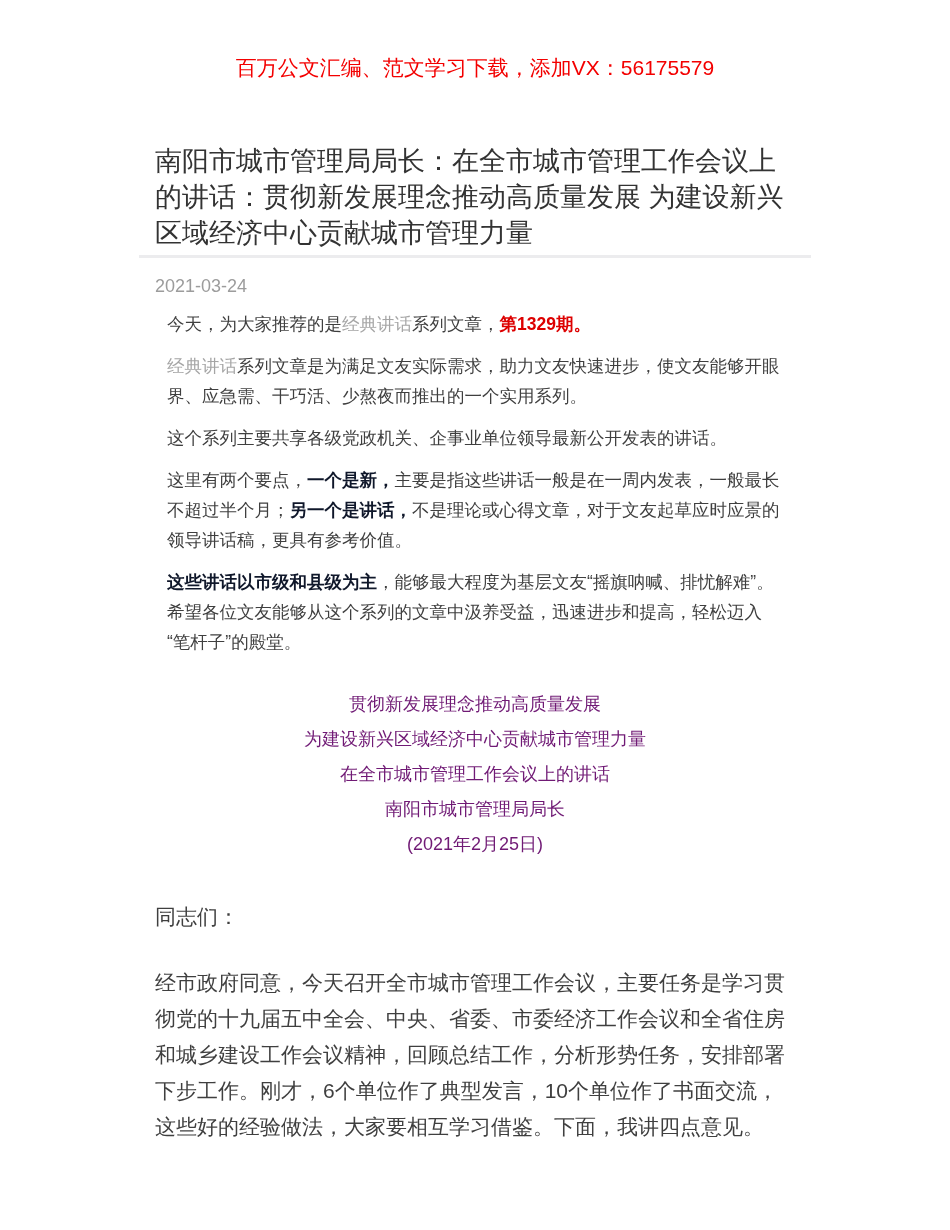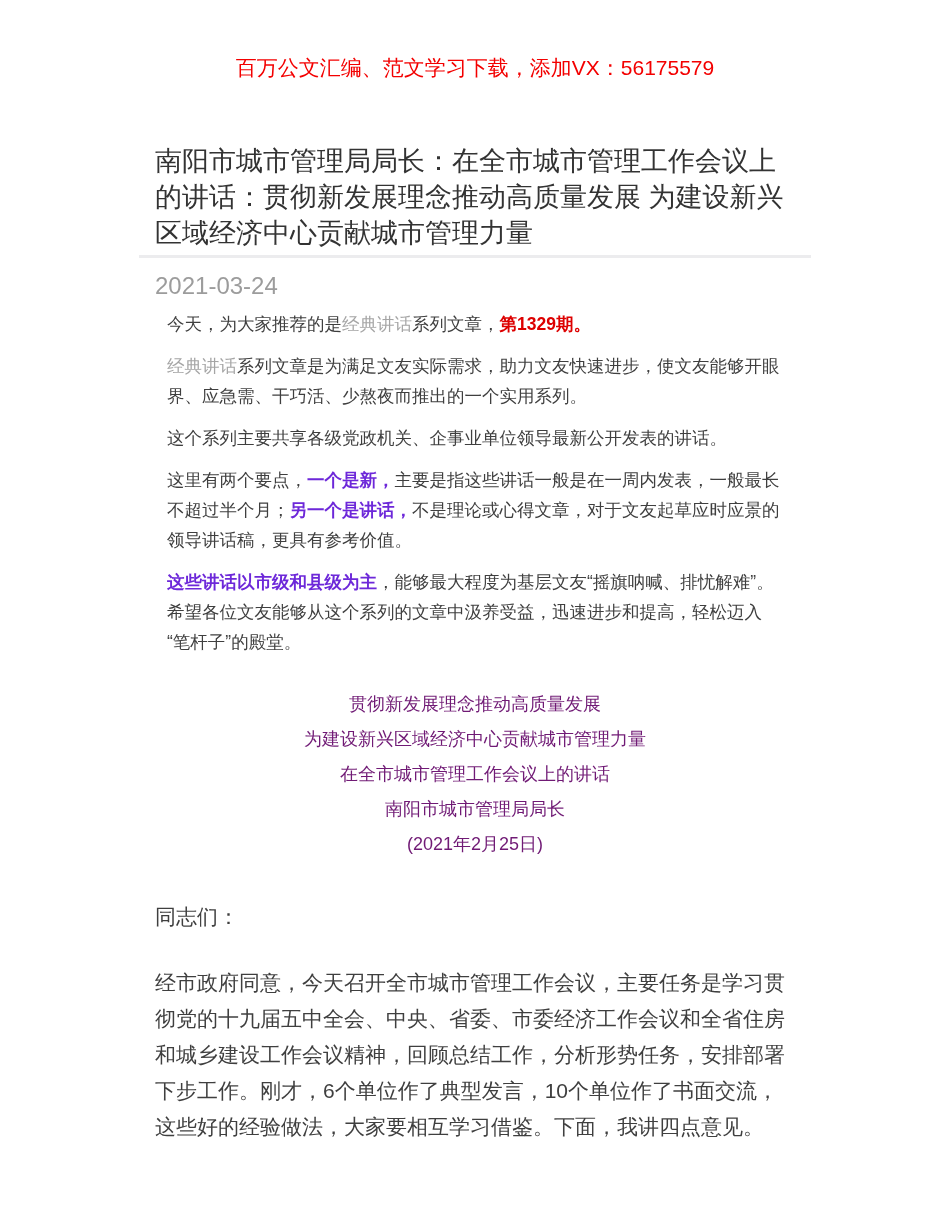--- a/index.html
+++ b/index.html
@@ -29,42 +29,42 @@
     font-weight:400;
     color:#333333;
   }
   .divider{
     margin-top:4px;
     height:3px;
     background:#ececee;
   }
   .date{
     margin:17px 16px 0;
-    font-size:24px;
+    font-size:18px;
     line-height:22px;
     color:#9c9c9c;
   }
   .intro{
     margin:7px 16px 0;
     font-size:17.5px;
     line-height:30px;
     color:#3f3f3f;
   }
   .intro p{margin:12px;}
   .muted{
     color:#a5a5a5;
     font-family:"Liberation Serif",serif;
   }
   .red-bold{
     color:#dd0000;
     font-weight:700;
   }
   .bold{
     font-weight:700;
-    color:#6d28d9;
+    color:#0f172a;
   }
   .speech-headings{
     margin-top:30px;
     text-align:center;
   }
   .speech-headings p{
     margin:0;
     font-size:18px;
     line-height:35px;
     font-weight:400;

